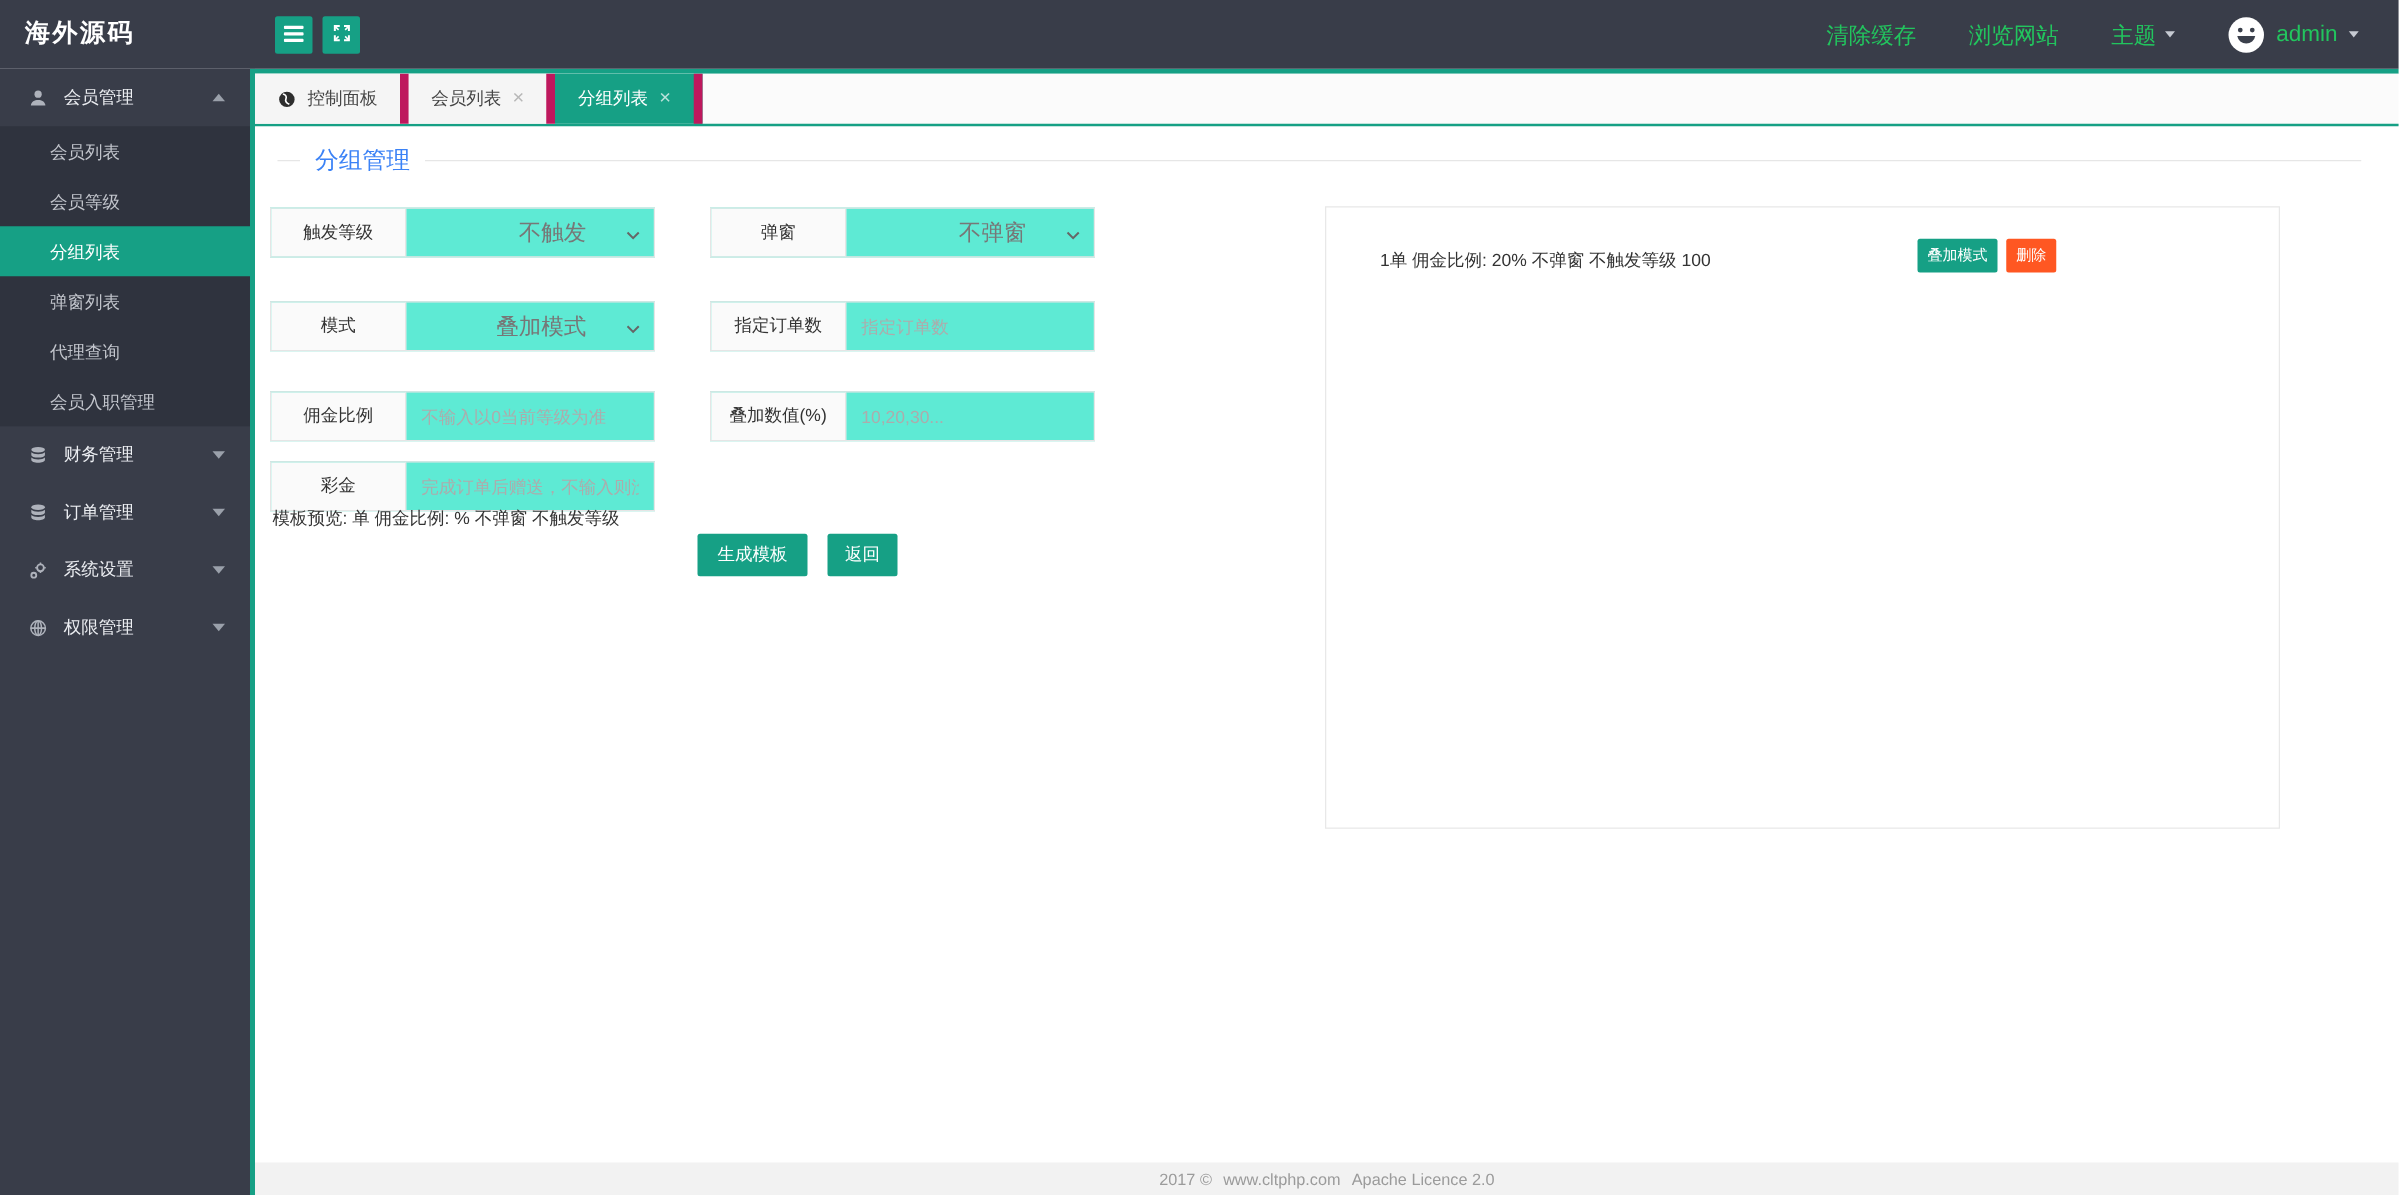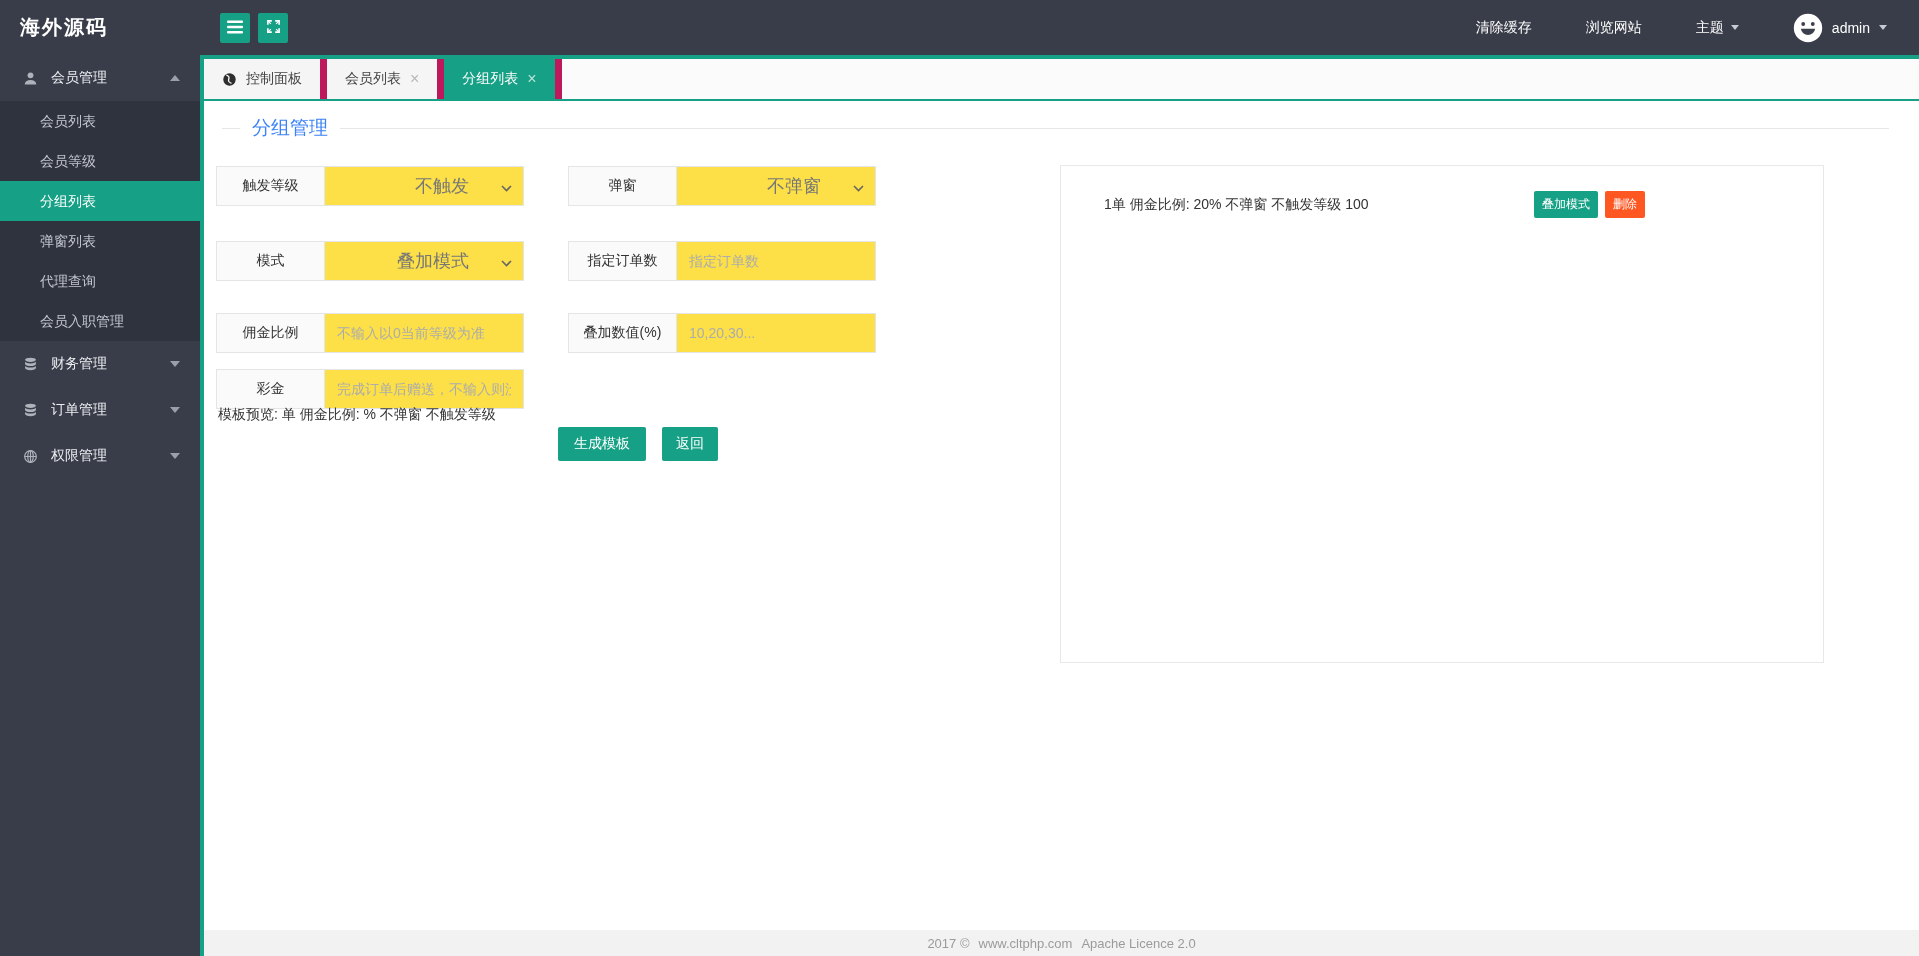--- a/index.html
+++ b/index.html
@@ -14,21 +14,21 @@
   .clickable{ cursor:pointer; }
 
   
   .header{ position:absolute; top:0; left:0; right:0; height:55px; background:var(--dark); z-index:5; }
   .logo{ position:absolute; left:0; top:0; width:200px; height:55px; line-height:55px; padding-left:20px;
          color:#fff; font-size:20px; font-weight:bold; letter-spacing:2px;font-family:Liberation Serif, serif; }
   .hbtn{ position:absolute; top:13px; width:30px; height:30px; background:var(--accent); border:none;
          border-radius:2px; display:flex; align-items:center; justify-content:center; cursor:pointer; }
   .hbtn.menu{ left:220px; } .hbtn.full{ left:258px; }
   .topright{ position:absolute; right:32px; top:0; height:55px; display:flex; align-items:center;
-             gap:54px; color:#ffffff; font-size:14px; }
+             gap:42px; color:#22c55e; font-size:18px; }
   .toplink{ cursor:pointer; }
   .menu-with-caret{ display:flex; align-items:center; gap:7px; cursor:pointer; }
   .userbox{ display:flex; align-items:center; gap:9px; cursor:pointer; }
   .caret-down{ width:0; height:0; border-left:4.5px solid transparent; border-right:4.5px solid transparent;
                border-top:5px solid #c6cad2; }
   .avatar{ width:30px; height:30px; border-radius:50%; overflow:hidden; display:block; }
 
   
   .sidebar{ position:absolute; left:0; top:55px; bottom:0; width:200px; background:var(--dark); z-index:4; }
   .nav-parent{ height:46px; display:flex; align-items:center; padding:0 20px 0 22px; gap:13px;
@@ -56,42 +56,42 @@
   .tab.active .x{ color:rgba(255,255,255,.7); }
 
   .cbody{ position:absolute; top:44px; left:0; right:0; bottom:0; background:#fff; }
 
   .legend{ display:flex; align-items:center; margin:12px 30px 0 18px; }
   .legend .ln{ height:1px; background:#e6e6e6; }
   .legend .ln.short{ width:18px; }
   .legend .ln.long{ flex:1; }
   .legend .ttl{ padding:0 12px; font-size:19px; color:#3b82f6; }
 
-  .fg{ position:absolute; width:308px; height:40px; display:flex; border:1px solid #e5e5e5; background:#fde047; }
+  .fg{ position:absolute; width:308px; height:40px; display:flex; border:1px solid #e5e5e5; background:#5eead4; }
   .fl{ width:108px; background:#fafafa; border-right:1px solid #e5e5e5; display:flex; align-items:center;
        justify-content:center; font-size:14px; color:#333; }
   .fc{ flex:1; display:flex; align-items:center; justify-content:flex-end; padding:0 11px 0 13px;
        font-size:18px; color:#777; cursor:pointer;gap:32px; }
   .fi{ flex:1; min-width:0; border:none; outline:none; font-size:14px; color:#333; padding:0 12px; background:transparent; }
   .fi::placeholder{ color:#acacac; }
 
   #f0{ left:12px;  top:63px; }  #f1{ left:364px; top:63px; }
   #f2{ left:12px;  top:138px; } #f3{ left:364px; top:138px; }
   #f4{ left:12px;  top:210px; } #f5{ left:364px; top:210px; }
   #f6{ left:12px;  top:266px; }
 
   .preview{ position:absolute; left:14px; top:303px; font-size:14px; color:#333; }
   .btn{ position:absolute; height:34px; border:none; border-radius:2px; background:var(--accent);
         color:#fff; font-size:14px; cursor:pointer; }
   #submitBtn{ left:354px; top:324px; width:88px; }
   #backBtn{ left:458px; top:324px; width:56px; }
 
   .panel{ position:absolute; left:856px; top:62px; width:764px; height:498px;
           border:1px solid #e8e8e8; background:#fff; }
-  .prow{ display:flex; align-items:center; justify-content:space-between;
+  .prow{ display:flex; align-items:flex-end; justify-content:space-between;
          margin-top:25px; padding:0 178px 0 43px; }
   .ptext{ font-size:14px; color:#333; }
   .pbtns{ display:flex; gap:7px; }
   .chip{ border:none; border-radius:2px; color:#fff; font-size:12px; padding:5px 8px; cursor:pointer; white-space:nowrap; }
   .chip.teal{ background:var(--accent); }
   .chip.orange{ background:var(--danger); }
 
   .footer{ position:absolute; left:0; right:0; bottom:0; height:26px; background:#f2f2f2;
            display:flex; align-items:center; justify-content:center; gap:9px;
            font-size:13px; color:#9b9b9b; }
@@ -179,20 +179,31 @@
       <svg width="15" height="15" viewBox="0 0 16 16" fill="currentColor">
           <ellipse cx="8" cy="3" rx="5.8" ry="2.3"></ellipse>
           <path d="M2.2 5.1c1 1.1 3.2 1.7 5.8 1.7s4.8-.6 5.8-1.7v2.3c0 1.3-2.6 2.3-5.8 2.3S2.2 8.7 2.2 7.4z"></path>
           <path d="M2.2 9.5c1 1.1 3.2 1.7 5.8 1.7s4.8-.6 5.8-1.7v2.2c0 1.3-2.6 2.3-5.8 2.3s-5.8-1-5.8-2.3z"></path>
         </svg>
     </span>
     <span>订单管理</span>
     <span class="chev chev-dn"></span>
   </div>
 
+  <div class="nav-parent">
+    <span class="nicon">
+      <svg width="15" height="15" viewBox="0 0 16 16" fill="none" stroke="currentColor" stroke-width="1.6">
+        <circle cx="10" cy="5.6" r="2.9"></circle>
+        <path d="M10 1.1v1.3M10 8.8v1.3M5.5 5.6h1.3M13.2 5.6h1.3" stroke-width="1.3"></path>
+        <circle cx="4.3" cy="11.9" r="2.1"></circle>
+      </svg>
+    </span>
+    <span>系统设置</span>
+    <span class="chev chev-dn"></span>
+  </div>
 
   <div class="nav-parent">
     <span class="nicon">
       <svg width="15" height="15" viewBox="0 0 16 16" fill="none" stroke="currentColor" stroke-width="1.3">
         <circle cx="8" cy="8" r="6.2"></circle>
           <path d="M1.8 8h12.4M8 1.8v12.4"></path>
           <ellipse cx="8" cy="8" rx="2.9" ry="6.2"></ellipse>
       </svg>
     </span>
     <span>权限管理</span>

